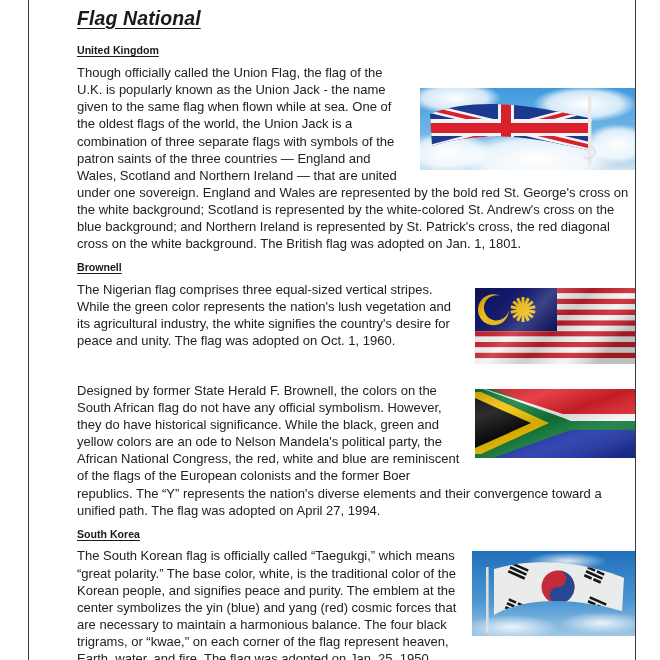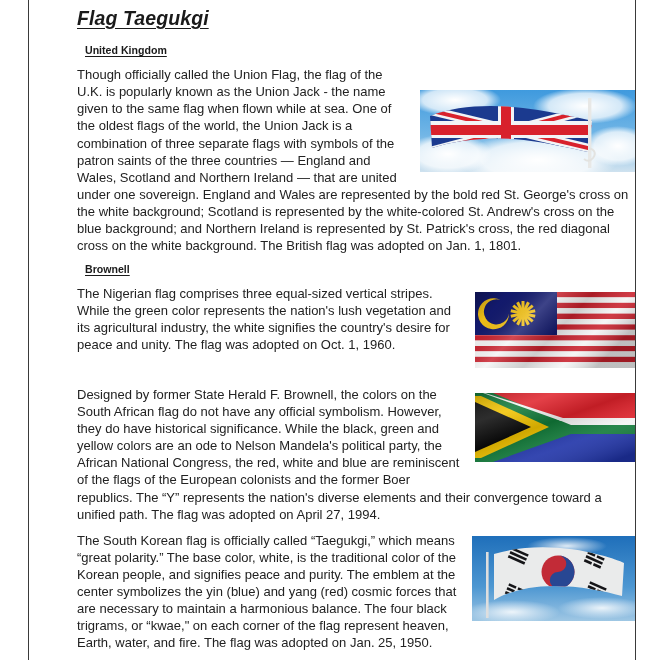--- a/index.html
+++ b/index.html
@@ -51,21 +51,21 @@
   .section {
     margin: 0 0 0 48px;
     position: relative;
   }
 
   .section-heading {
     font-size: 10.6px;
     font-weight: bold;
     text-decoration: underline;
     text-underline-offset: 2px;
-    margin: 8px;
+    margin: 0;
     line-height: 1.3;
   }
 
   .body-text {
     font-size: 13px;
     line-height: 17.1px;
     margin: 6px 0 0 0;
     color: #222;
     text-align: left;
   }
@@ -100,21 +100,21 @@
   .kr-fig { margin-top: 4px; }
 </style>
 </head>
 <body>
 
 <div class="page-rule left"></div>
 <div class="page-rule right"></div>
 
 <div class="page">
 
-  <h1 class="doc-title">Flag Taegukgi</h1>
+  <h1 class="doc-title">Flag National</h1>
 
   <div class="section clearfix" id="sec-uk">
     <div class="section-heading">United Kingdom</div>
 
     <div class="body-text">
       <figure class="flag-figure uk-fig" style="margin-top:24px;">
         <svg class="flag-img" width="215" height="82" viewBox="0 0 215 82" role="img">
           <defs>
             <linearGradient id="ukSky" x1="0" y1="0" x2="0" y2="1">
               <stop offset="0%" stop-color="#3f9ade"></stop>
@@ -255,20 +255,21 @@
             <path d="M0,14 L0,64 L56,39 Z" fill="#0b0b0b"></path>
             <rect x="0" y="5" width="160" height="69" fill="url(#zaShade)"></rect>
           </g>
         </svg>
       </figure>
       <p>Designed by former State Herald F. Brownell, the colors on the South African flag do not have any official symbolism. However, they do have historical significance. While the black, green and yellow colors are an ode to Nelson Mandela's political party, the African National Congress, the red, white and blue are reminiscent of the flags of the European colonists and the former Boer republics. The “Y” represents the nation's diverse elements and their convergence toward a unified path. The flag was adopted on April 27, 1994.</p>
     </div>
   </div>
 
   <div class="section clearfix" id="sec-kr">
+    <div class="section-heading">South Korea</div>
 
     <div class="body-text">
       <figure class="flag-figure kr-fig">
         <svg class="flag-img" width="163" height="85" viewBox="0 0 163 85" role="img">
           <defs>
             <linearGradient id="krSky" x1="0" y1="0" x2="0" y2="1">
               <stop offset="0%" stop-color="#1f6fba"></stop>
               <stop offset="60%" stop-color="#4d97d2"></stop>
               <stop offset="100%" stop-color="#9fc7e4"></stop>
             </linearGradient>

